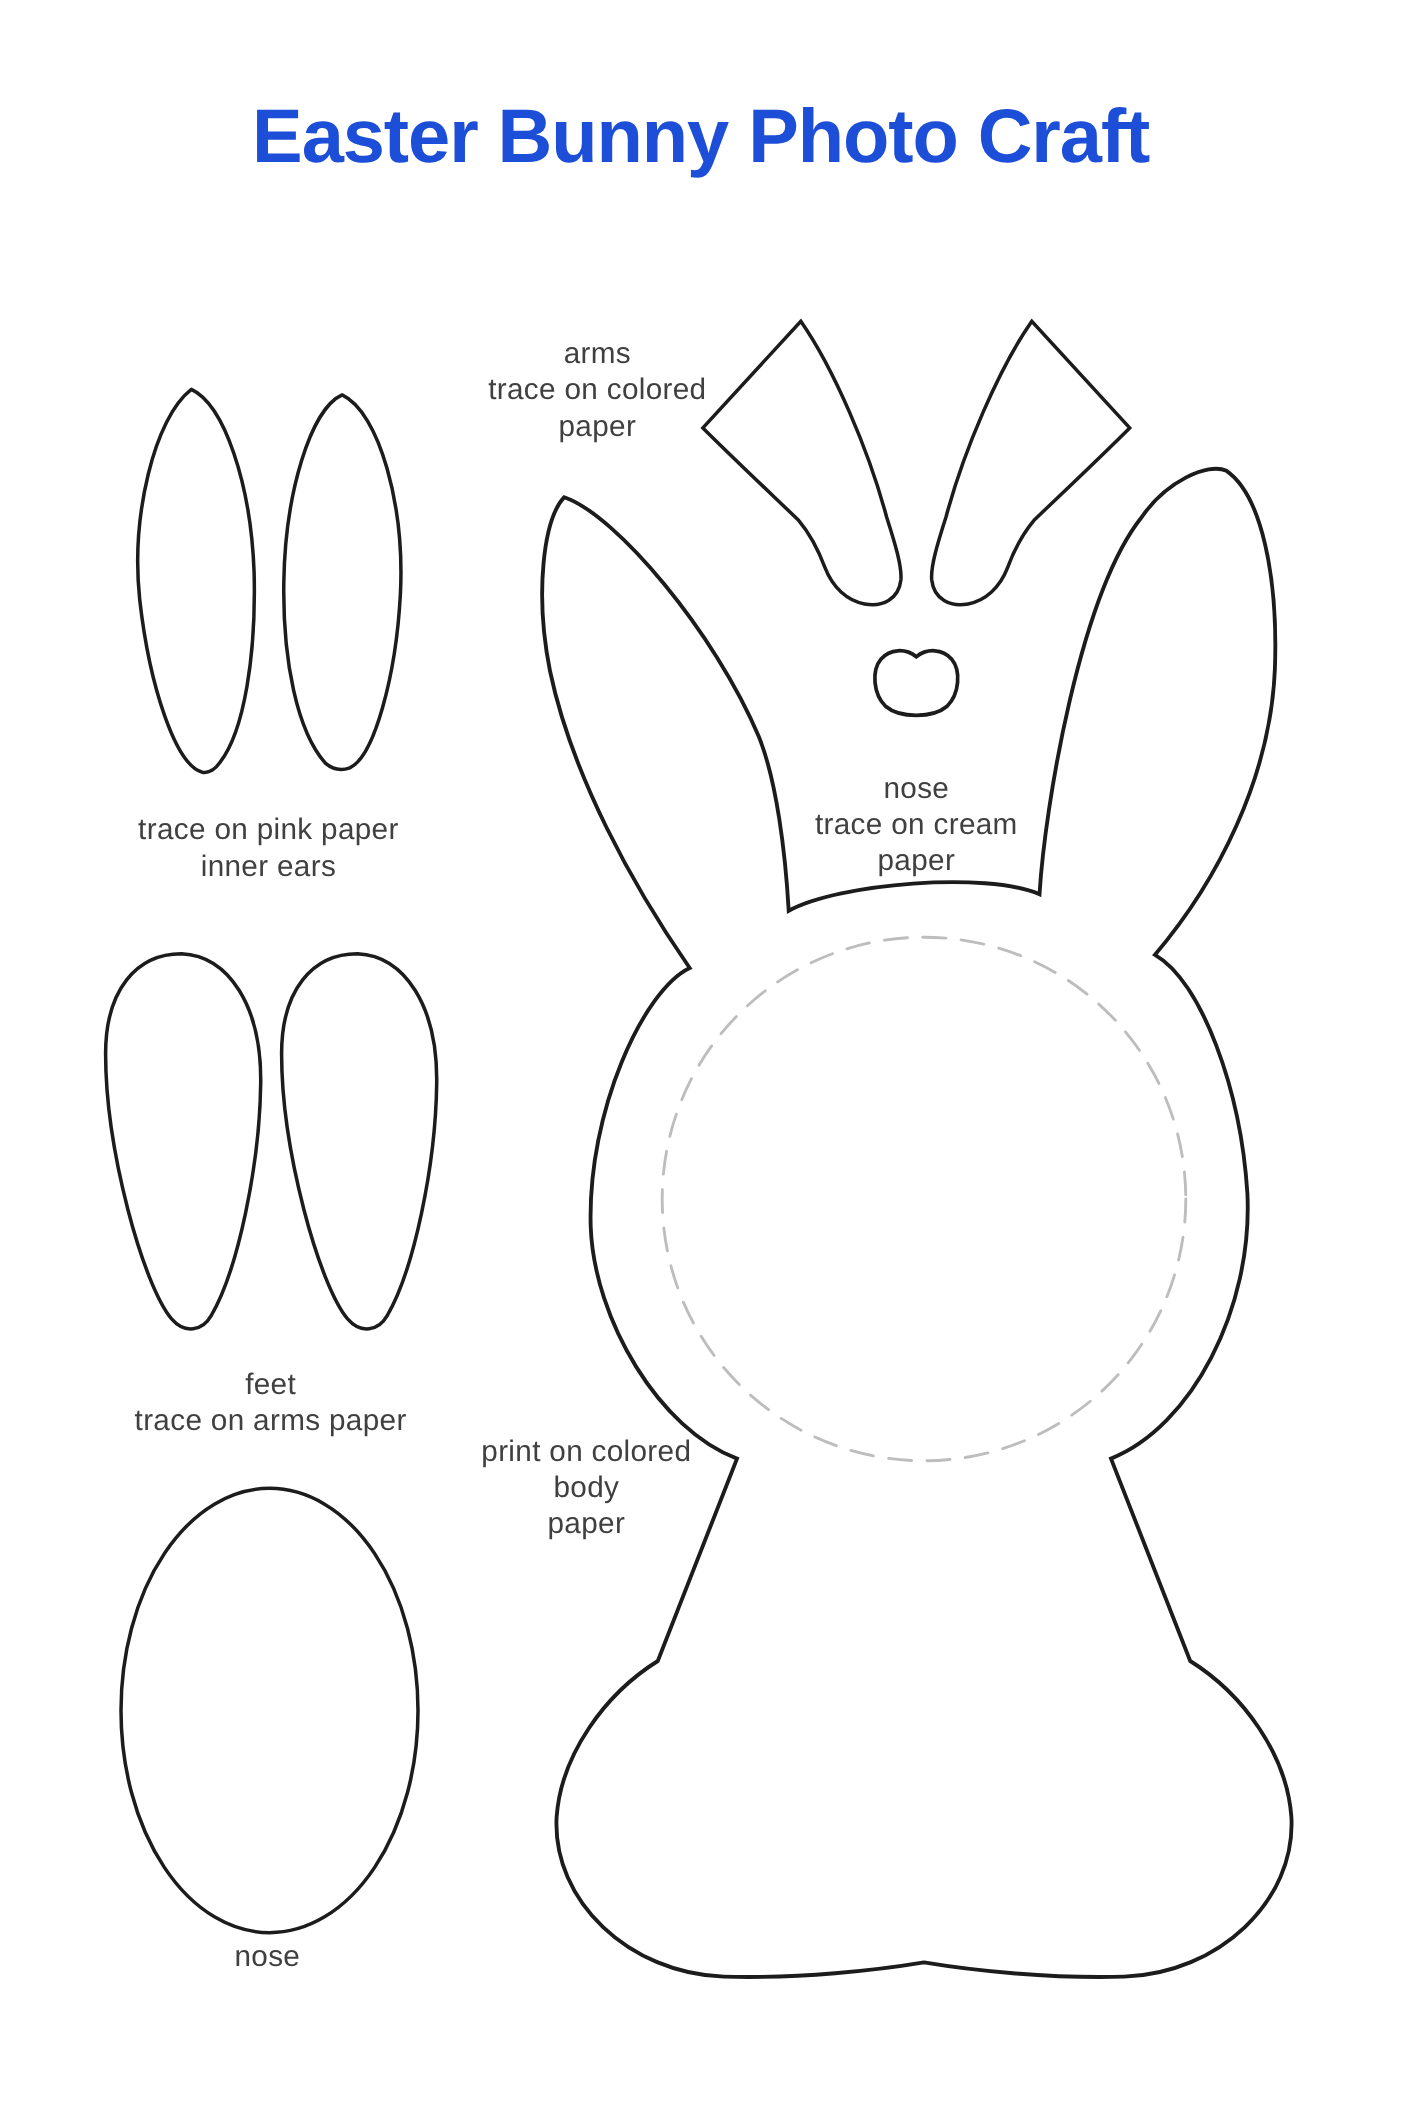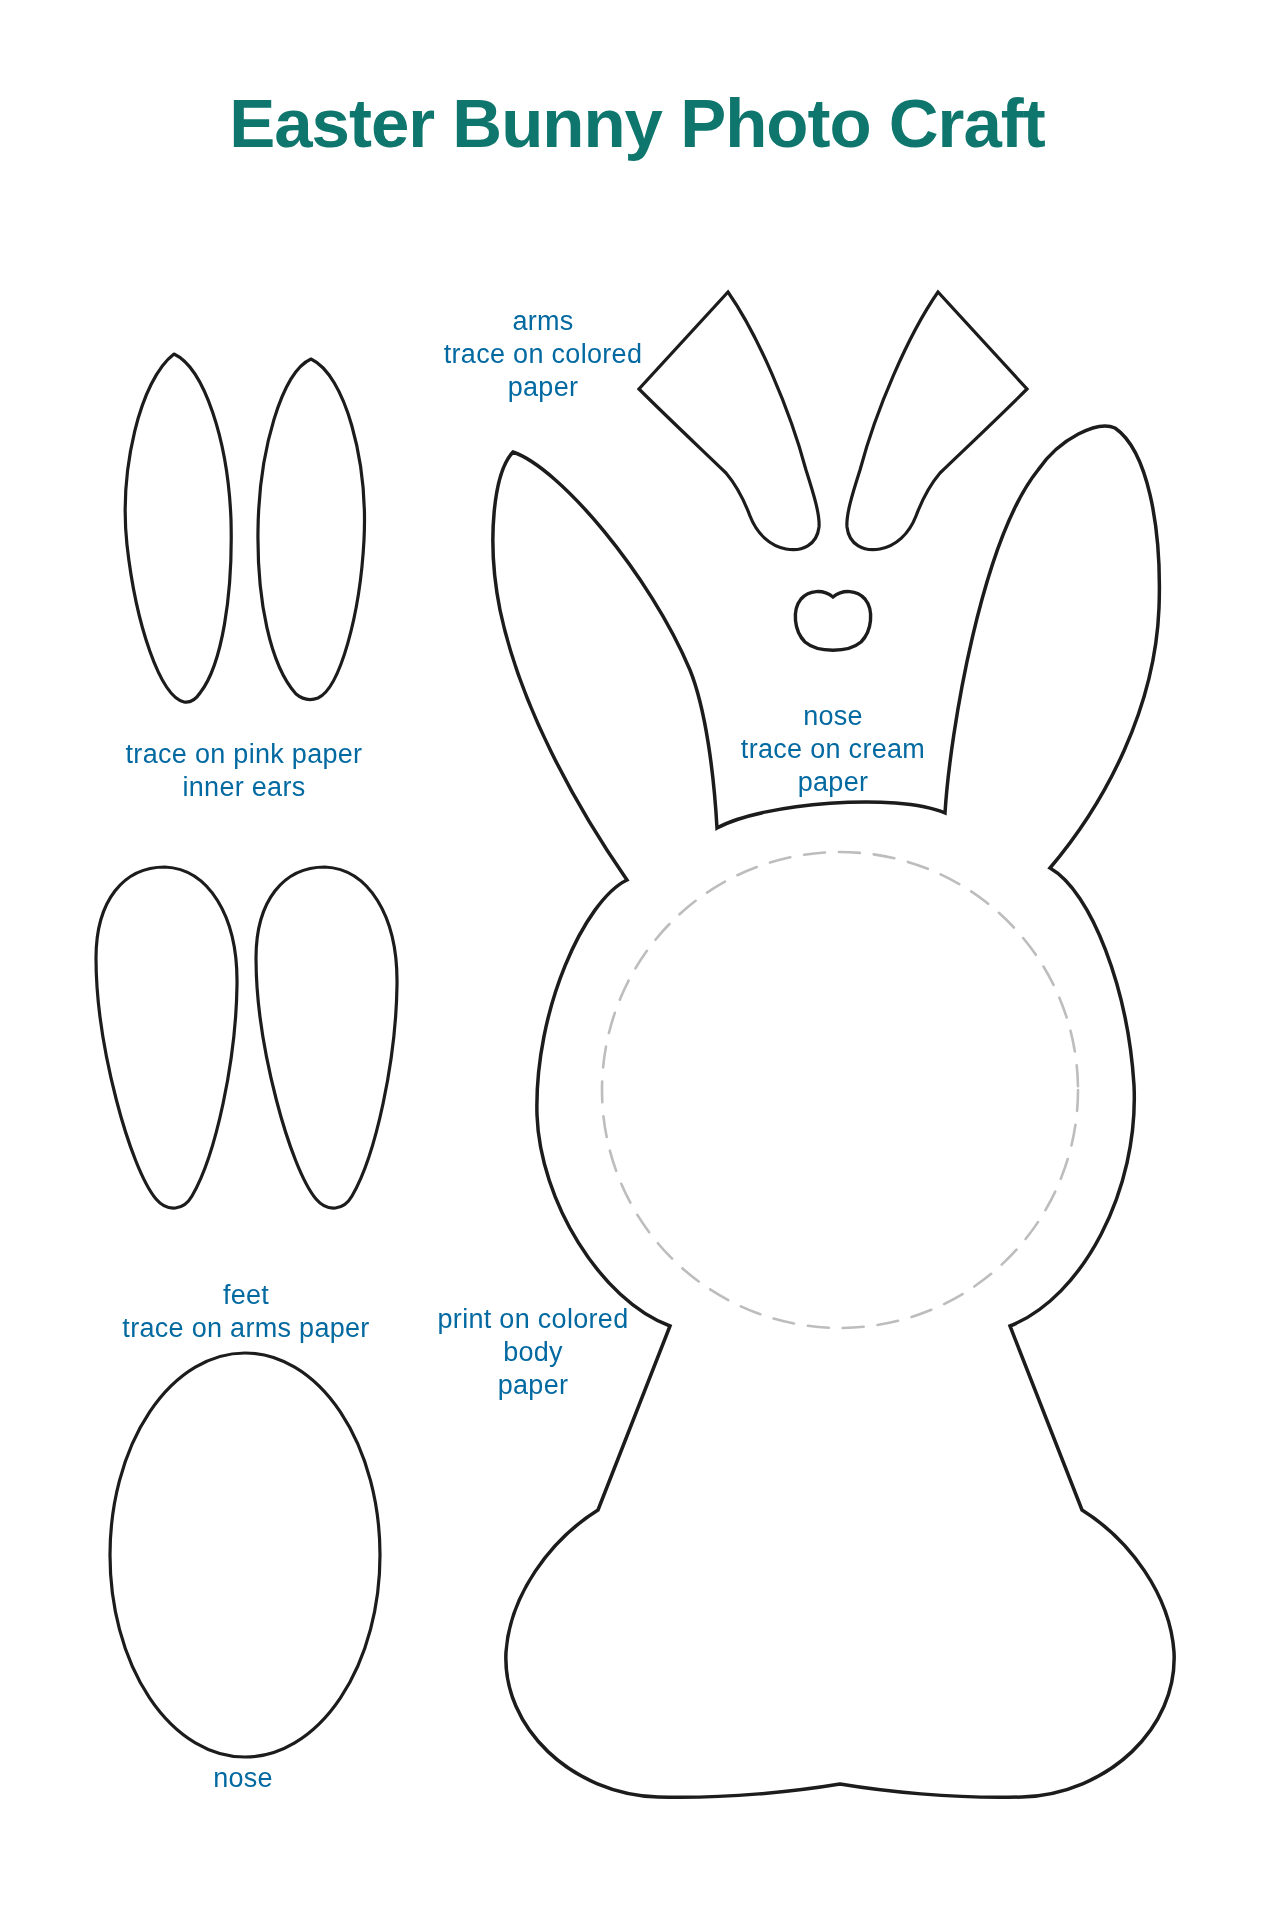--- a/index.html
+++ b/index.html
@@ -14,41 +14,41 @@
   }
   .page-title {
     position:absolute;
     top:84px;
     left:0;
     width:100%;
     text-align:center;
     font-size:69px;
     font-weight:700;
     letter-spacing:-1px;
-    color:#0f766e;
+    color:#1d4ed8;
   }
   .template-canvas {
     position:absolute;
     top:0; left:0;
     width:1274px;
     height:1920px;
   }
   .lbl {
     position:absolute;
-    color:#0369a1;
+    color:#404040;
     font-size:27px;
     line-height:33px;
     text-align:center;
     letter-spacing:0.3px;
     font-weight:400;
   }
   .lbl-arms       { left:383px; top:305px;  width:320px; }
   .lbl-inner-ears { left:84px;  top:738px;  width:320px; }
   .lbl-nose       { left:673px; top:656px;  width:320px;margin-top:44px; }
-  .lbl-feet       { left:86px;  top:1242px; width:320px;margin-top:37px; }
+  .lbl-feet       { left:86px;  top:1242px; width:320px; }
   .lbl-body       { left:373px; top:1303px; width:320px; }
   .lbl-belly      { left:83px;  top:1762px; width:320px; }
 </style>
 </head>
 <body>
 
 <div class="page">
 
   <h1 class="page-title">Easter Bunny Photo Craft</h1>
 

